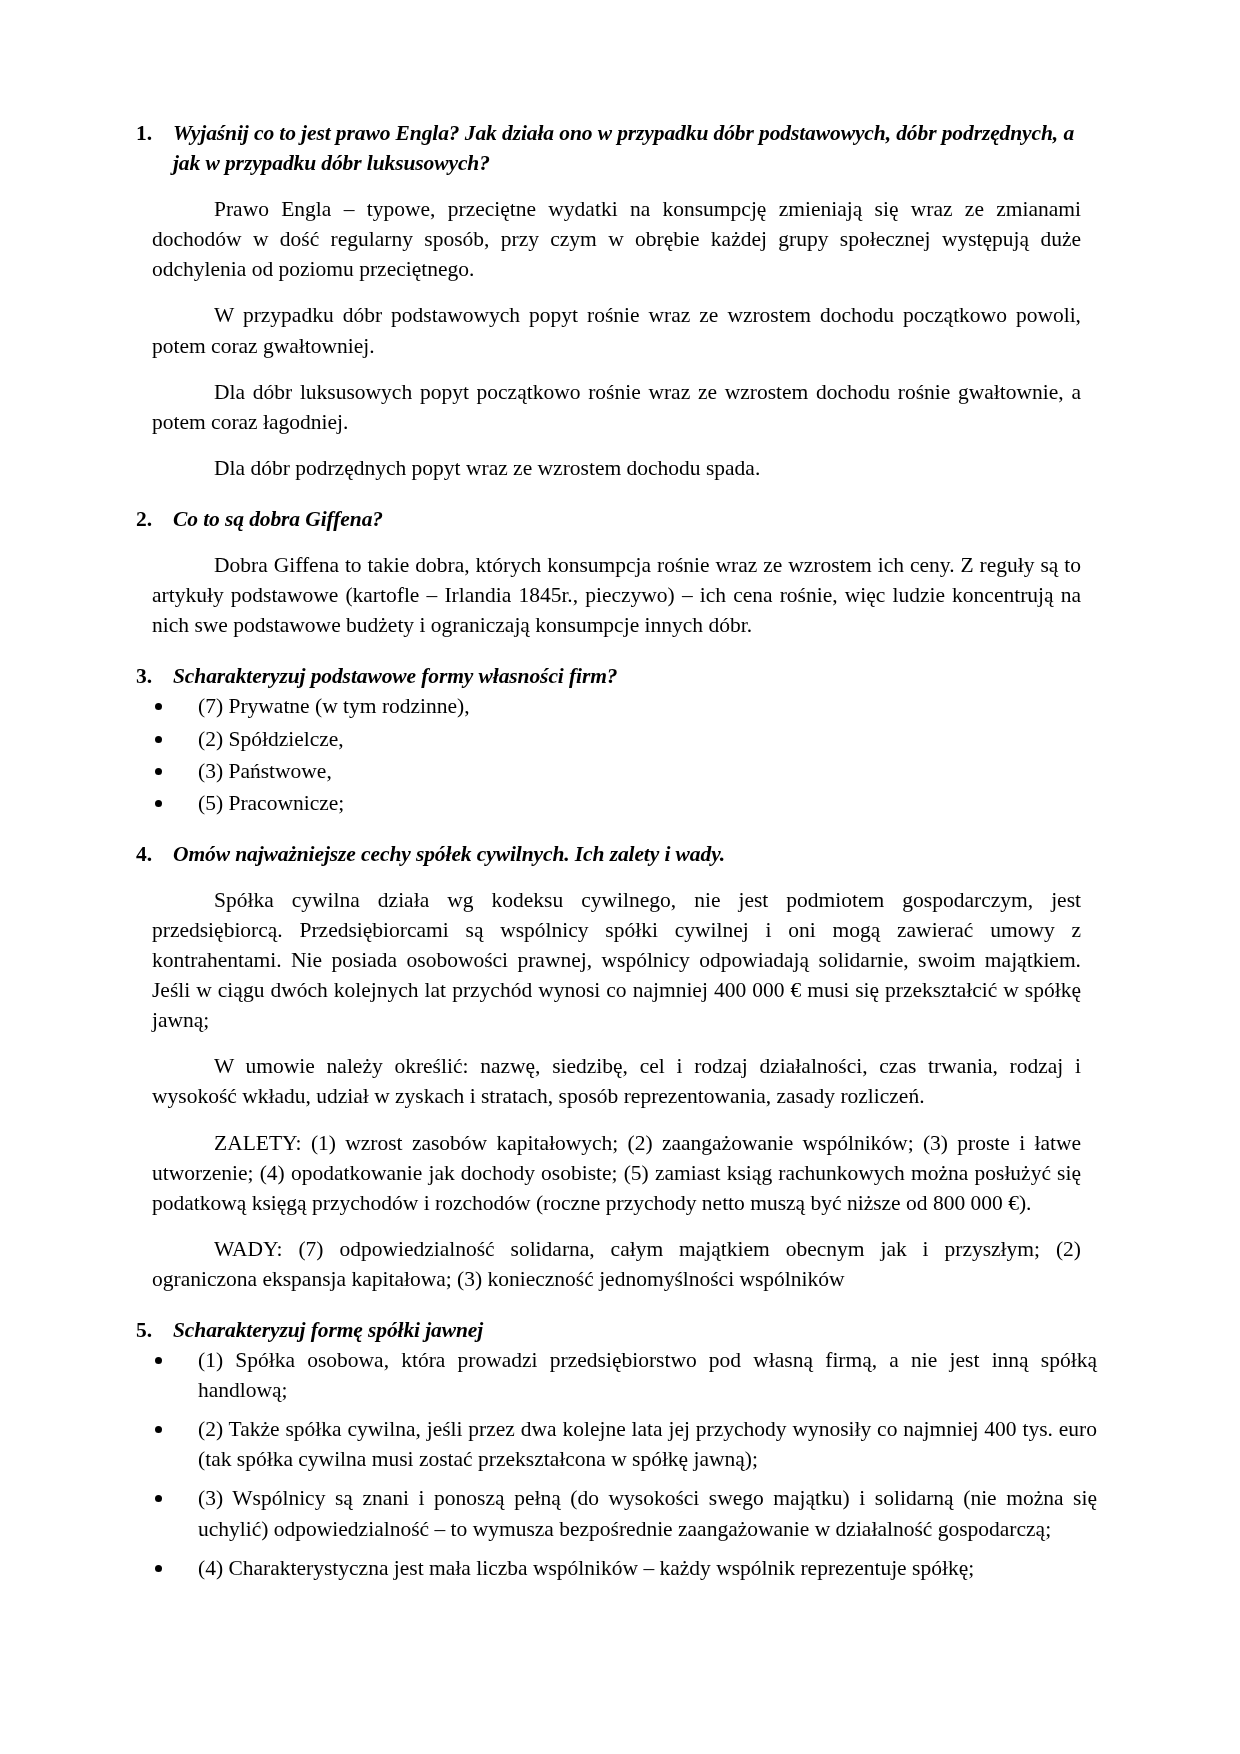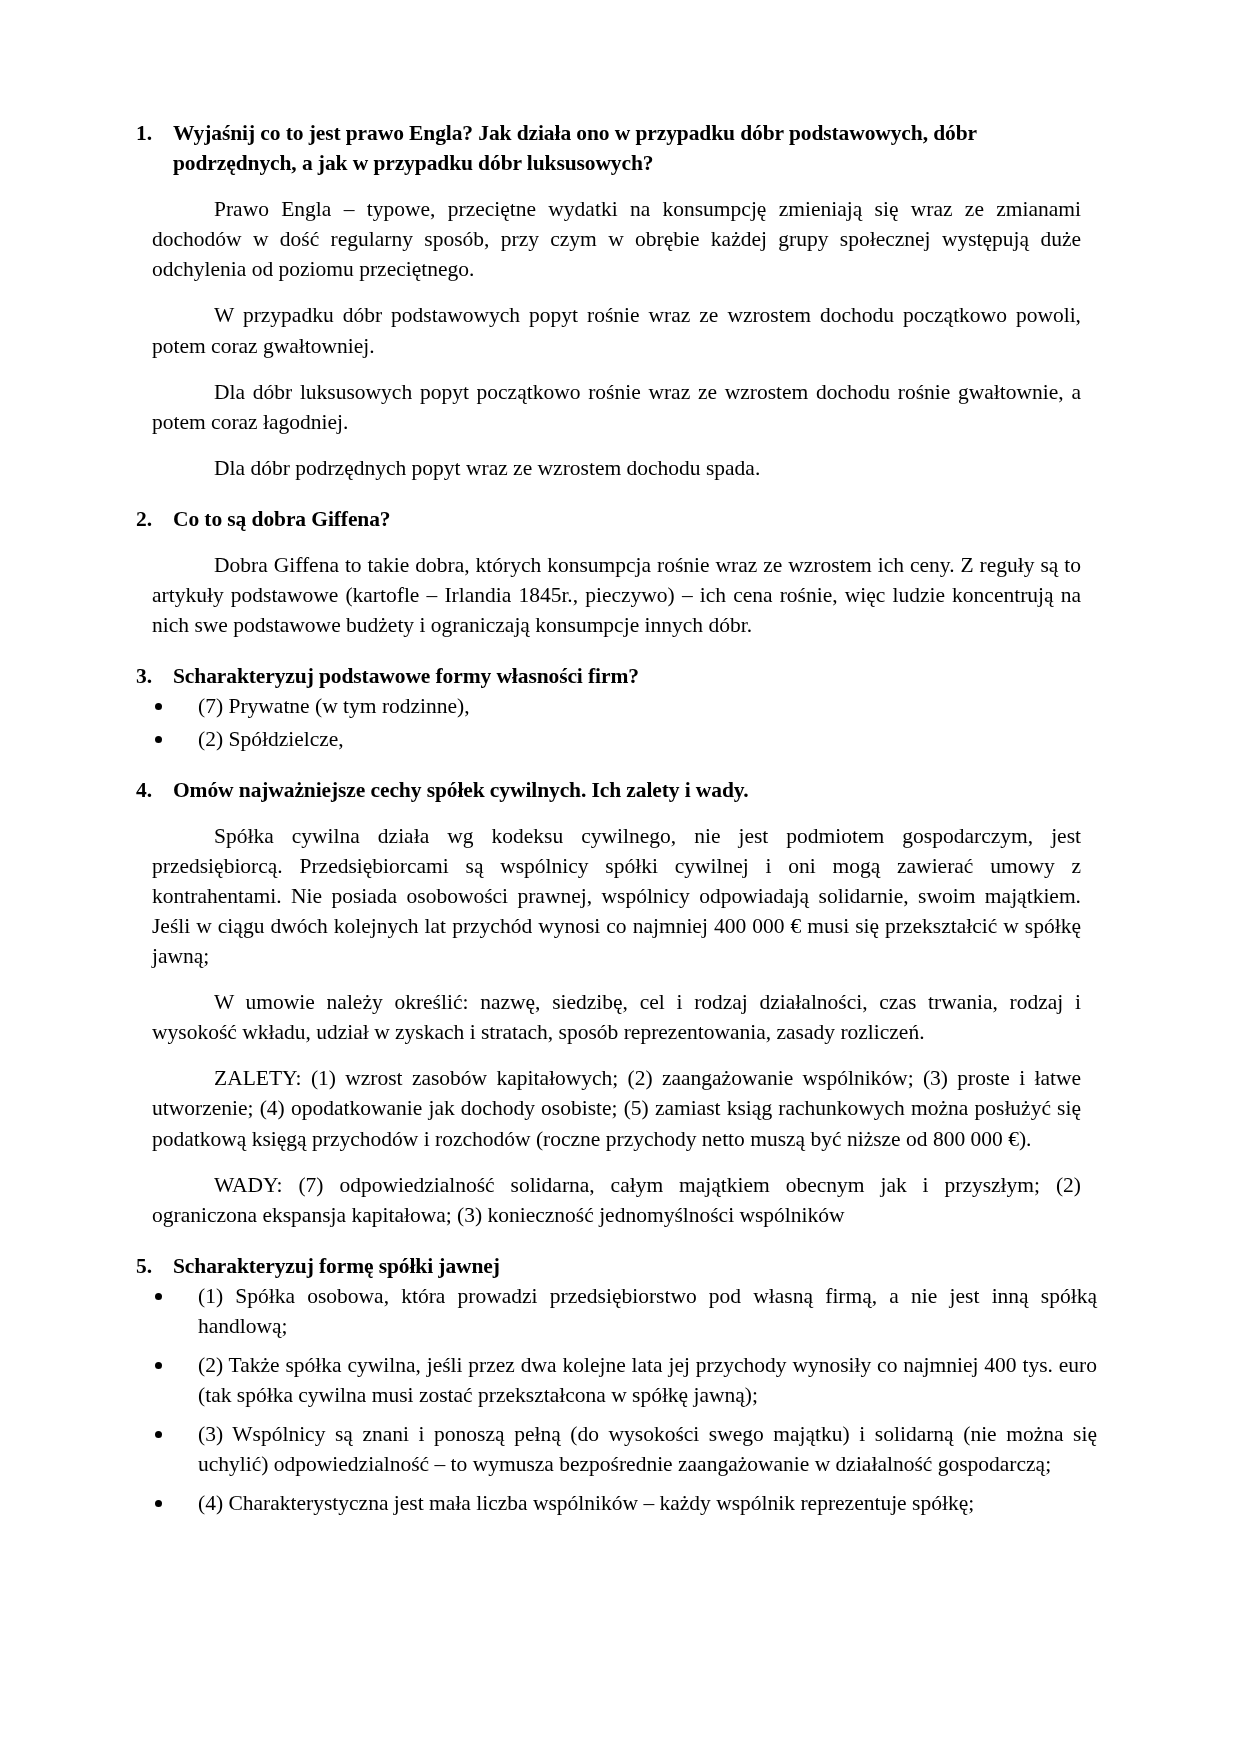--- a/index.html
+++ b/index.html
@@ -39,20 +39,21 @@
   }
   .q-num {
     flex: 0 0 auto;
     width: 37px;
     font-weight: bold;
   }
   .q-text {
     flex: 1 1 auto;
     font-weight: bold;
     text-align: left;
+    font-style: italic;
   }
   .section {
     margin: 0;
   }
   .section + .section {
     margin-top: 21px;
   }
 
   
   p.para {
@@ -116,20 +117,22 @@
     </div>
 
     <div class="section">
       <div class="q-item">
         <span class="q-num">3.</span>
         <span class="q-text">Scharakteryzuj podstawowe formy własności firm?</span>
       </div>
       <ul class="bullets">
         <li>(7) Prywatne (w tym rodzinne),</li>
         <li>(2) Spółdzielcze,</li>
+        <li>(3) Państwowe,</li>
+        <li>(5) Pracownicze;</li>
       </ul>
     </div>
 
     <div class="section">
       <div class="q-item">
         <span class="q-num">4.</span>
         <span class="q-text">Omów najważniejsze cechy spółek cywilnych. Ich zalety i wady.</span>
       </div>
       <p class="para">Spółka cywilna działa wg kodeksu cywilnego, nie jest podmiotem gospodarczym, jest przedsiębiorcą. Przedsiębiorcami są wspólnicy spółki cywilnej i oni mogą zawierać umowy z kontrahentami. Nie posiada osobowości prawnej, wspólnicy odpowiadają solidarnie, swoim majątkiem. Jeśli w ciągu dwóch kolejnych lat przychód wynosi co najmniej 400 000 € musi się przekształcić w spółkę jawną;</p>
       <p class="para">W umowie należy określić: nazwę, siedzibę, cel i rodzaj działalności, czas trwania, rodzaj i wysokość wkładu, udział w zyskach i stratach, sposób reprezentowania, zasady rozliczeń.</p>

